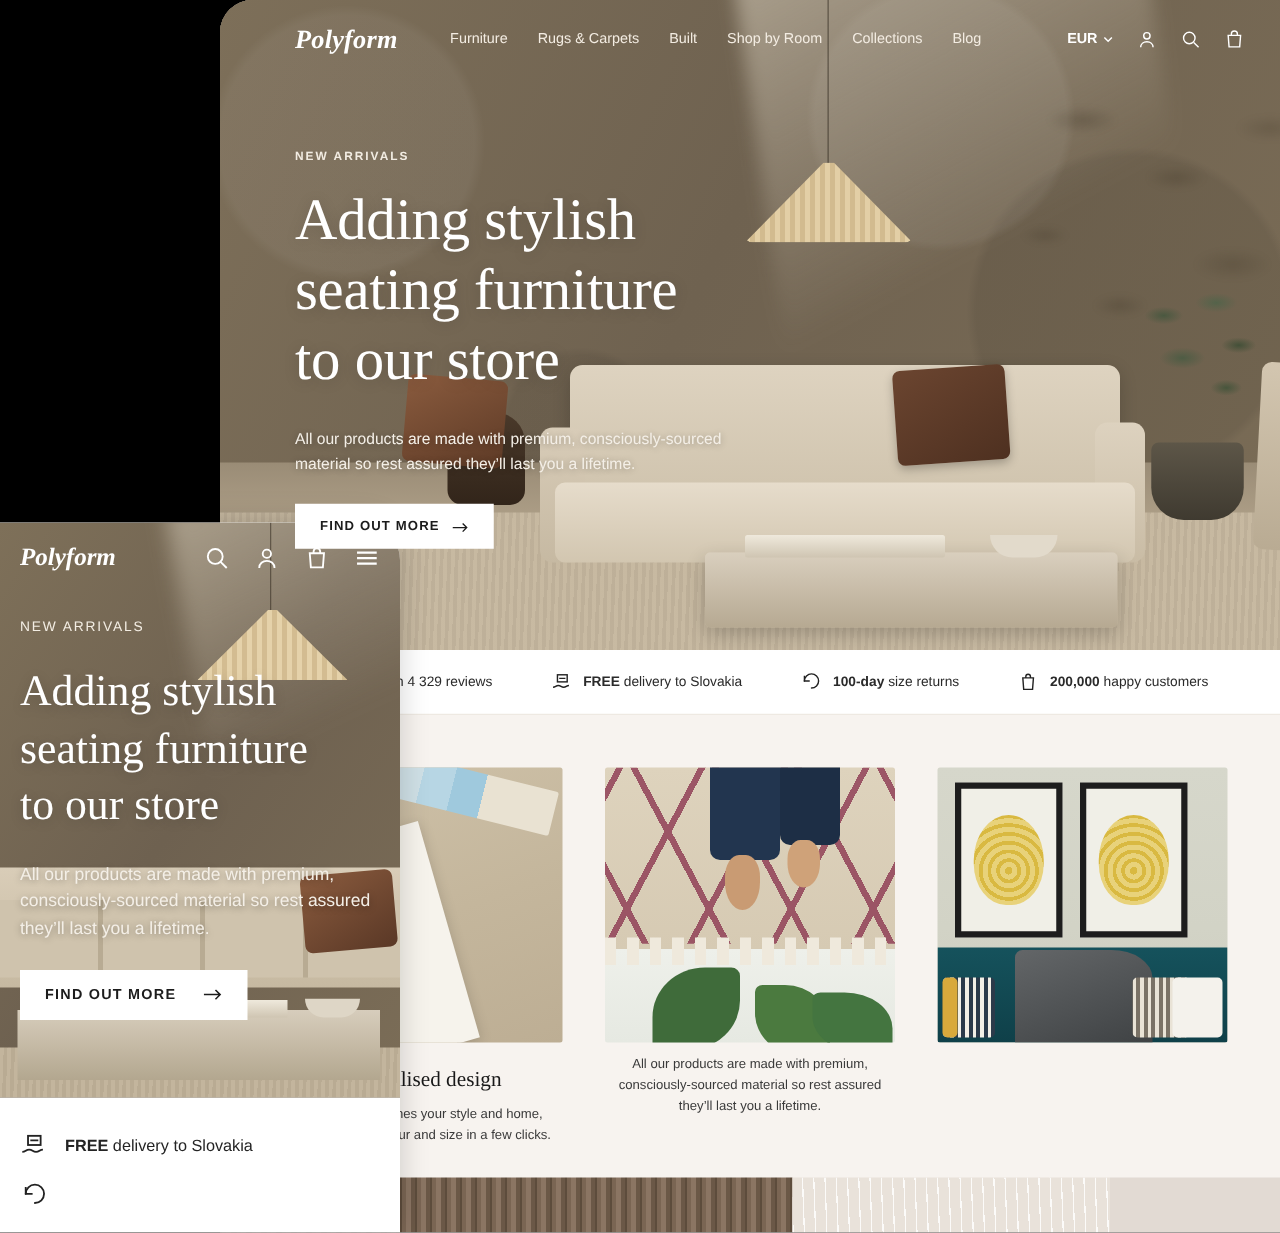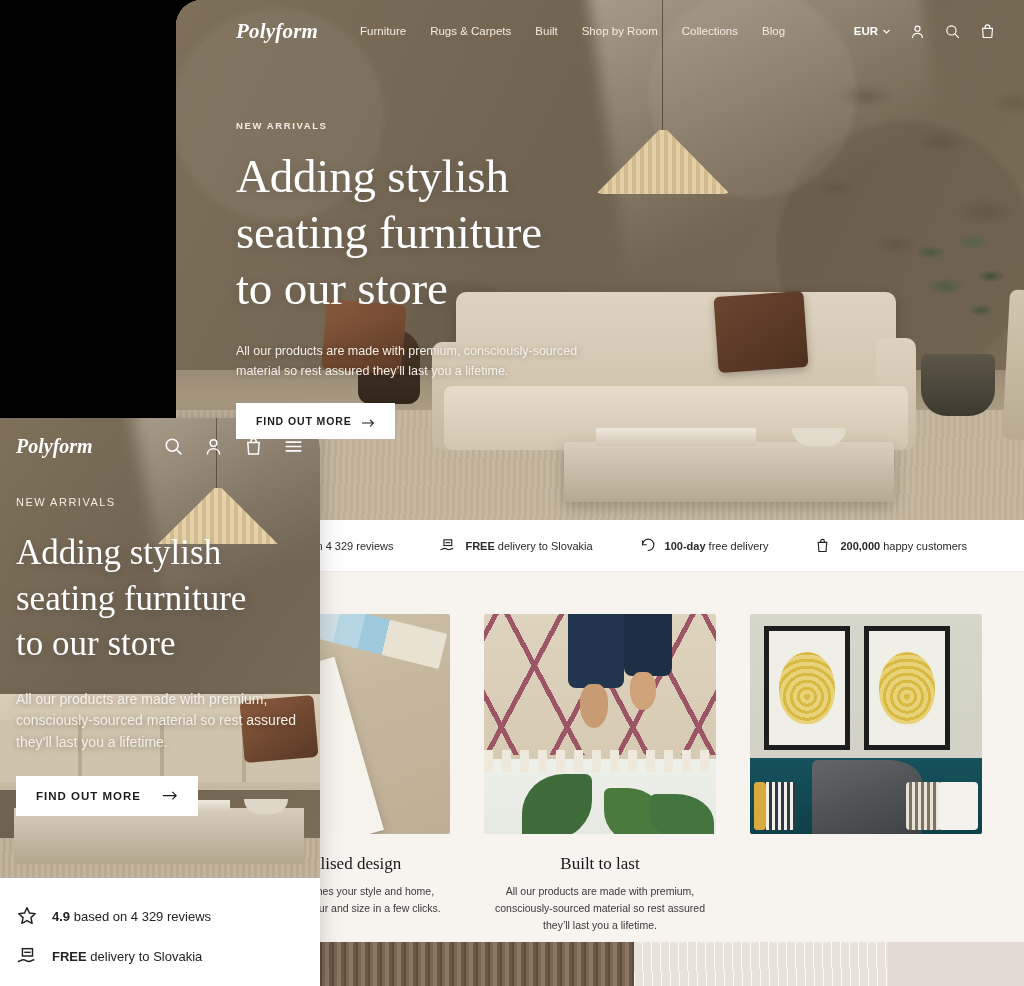--- a/index.html
+++ b/index.html
@@ -528,21 +528,21 @@
       <span>delivery to Slovakia</span></span>
     </div>
     <div class="trust">
       <span class="ti">
         <svg viewBox="0 0 24 24">
             <path d="M5 5v6h6"></path>
             <path d="M5 11a8 8 0 118 8" stroke-linecap="round"></path>
           </svg>
       </span>
       <span><b>100-day</b>
-      <span>free delivery</span></span>
+      <span>size returns</span></span>
     </div>
     <div class="trust">
       <span class="ti">
         <svg viewBox="0 0 24 24">
             <path d="M6 7.5h12l-1 13H7z"></path>
             <path d="M9.4 7.5V6a2.6 2.6 0 015.2 0v1.5"></path>
           </svg>
       </span>
       <span><b>200,000</b>
       <span>happy customers</span></span>
@@ -567,21 +567,20 @@
         <div class="zig"></div>
         <div class="jeans"></div>
         <div class="jeans2"></div>
         <div class="foot"></div>
         <div class="foot2"></div>
         <div class="fringe"></div>
         <div class="leaf"></div>
         <div class="leaf2"></div>
         <div class="leaf3"></div>
       </div>
-      <h3 class="card-title">Built to last</h3>
       <p class="card-text">All our products are made with premium, consciously-sourced material so rest assured they’ll last you a lifetime.</p>
     </article>
 
     <article class="card">
       <div class="card-img art3">
         <div class="frame f1">
             <div class="shell"></div>
           </div>
         <div class="frame f2">
             <div class="shell"></div>
@@ -664,29 +663,20 @@
             </svg>
         </span>
       </a>
     </div>
   </div>
 
   <div class="m-trust">
     <div class="m-trust-row">
       <span class="ti">
         <svg viewBox="0 0 24 24">
-            <path d="M12 3l2.7 5.8 6.3.7-4.7 4.3 1.3 6.2L12 17l-5.6 3 1.3-6.2L3 9.5l6.3-.7z" stroke-linejoin="round"></path>
-          </svg>
-      </span>
-      <span><b>4.9</b>
-      <span>based on 4 329 reviews</span></span>
-    </div>
-    <div class="m-trust-row">
-      <span class="ti">
-        <svg viewBox="0 0 24 24">
             <rect x="7" y="4" width="11" height="8"></rect>
             <path d="M9 8h7"></path>
             <path d="M2 18c3 0 3-2 6-2s3 2 6 2 3-2 6-2"></path>
           </svg>
       </span>
       <span><b>FREE</b>
       <span>delivery to Slovakia</span></span>
     </div>
     <div class="m-trust-row">
       <span class="ti">

